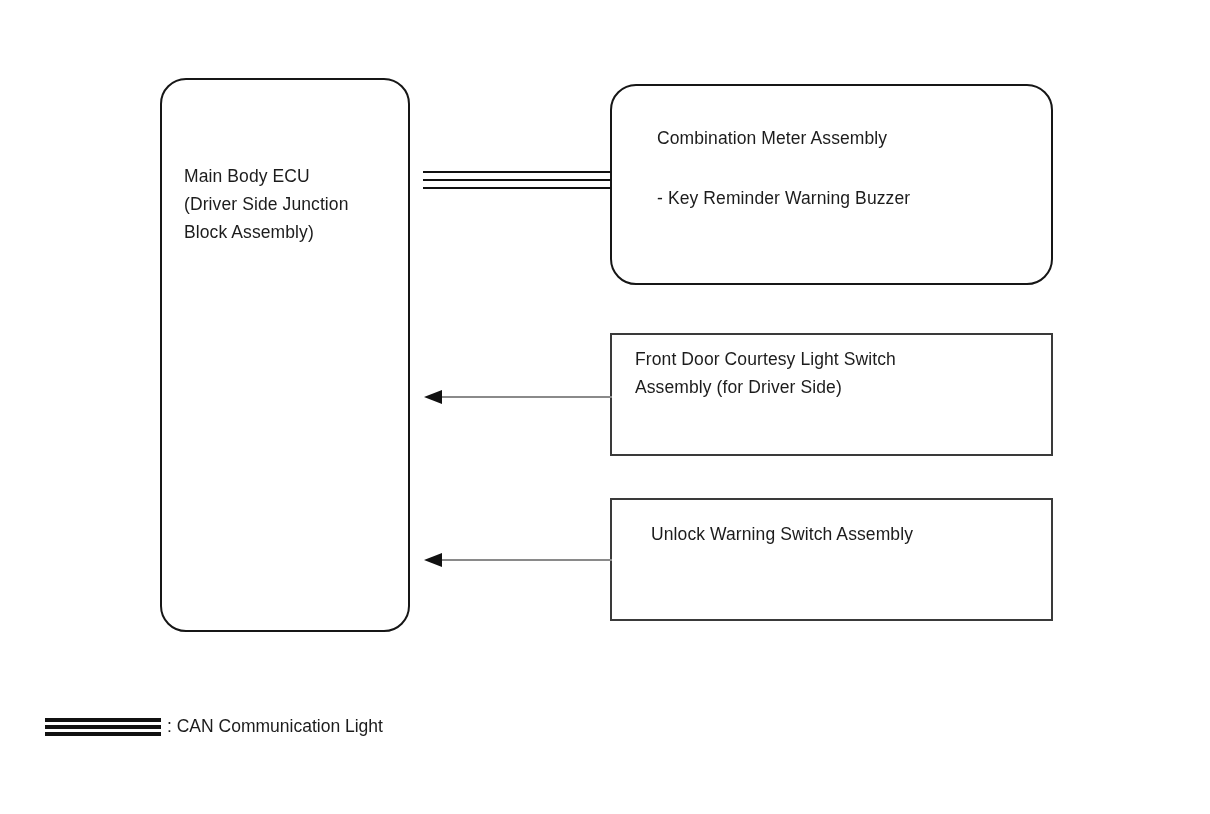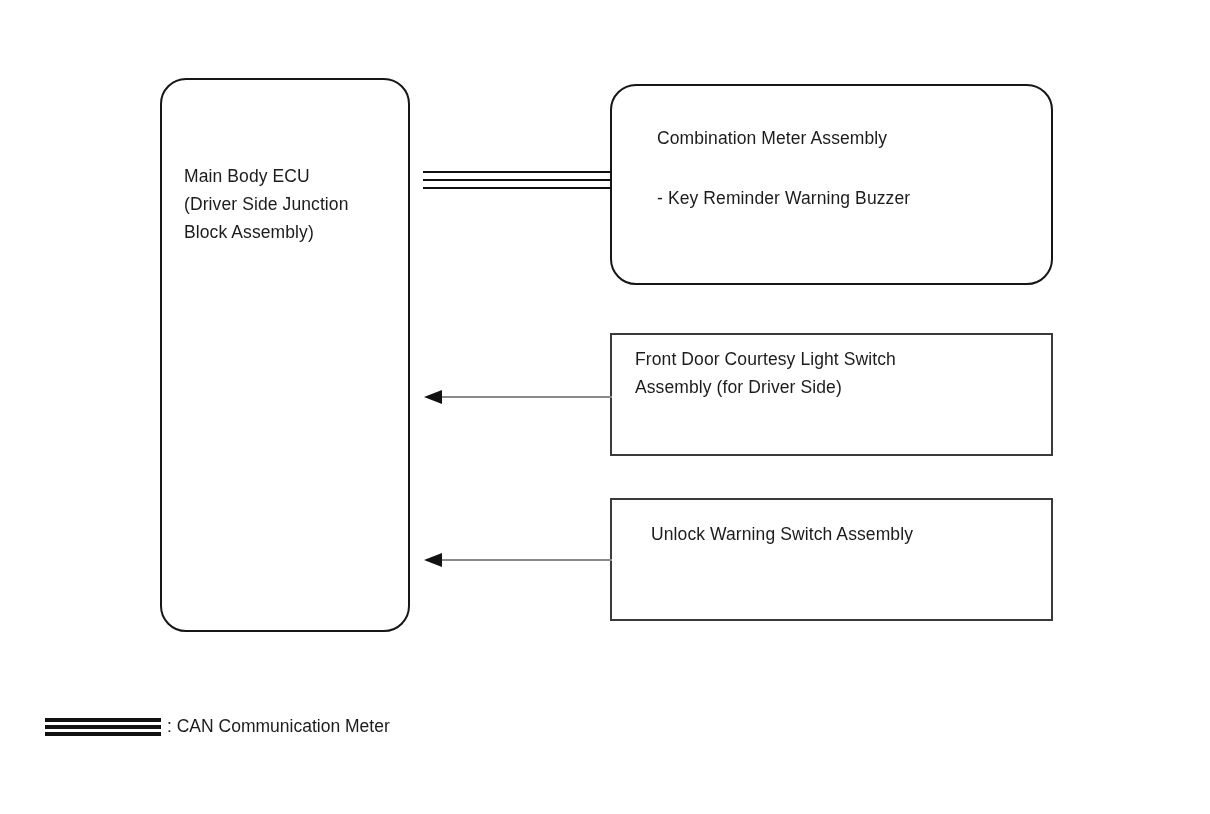--- a/index.html
+++ b/index.html
@@ -183,16 +183,16 @@
     <div class="shaft"></div>
     <div class="head"></div>
   </div>
 
   <div id="legend">
     <div id="legend-symbol">
       <div class="lg-line g1"></div>
       <div class="lg-line g2"></div>
       <div class="lg-line g3"></div>
     </div>
-    <div id="legend-label">: CAN Communication Meter</div>
+    <div id="legend-label">: CAN Communication Light</div>
   </div>
 
 </div>
 
 </body></html>

